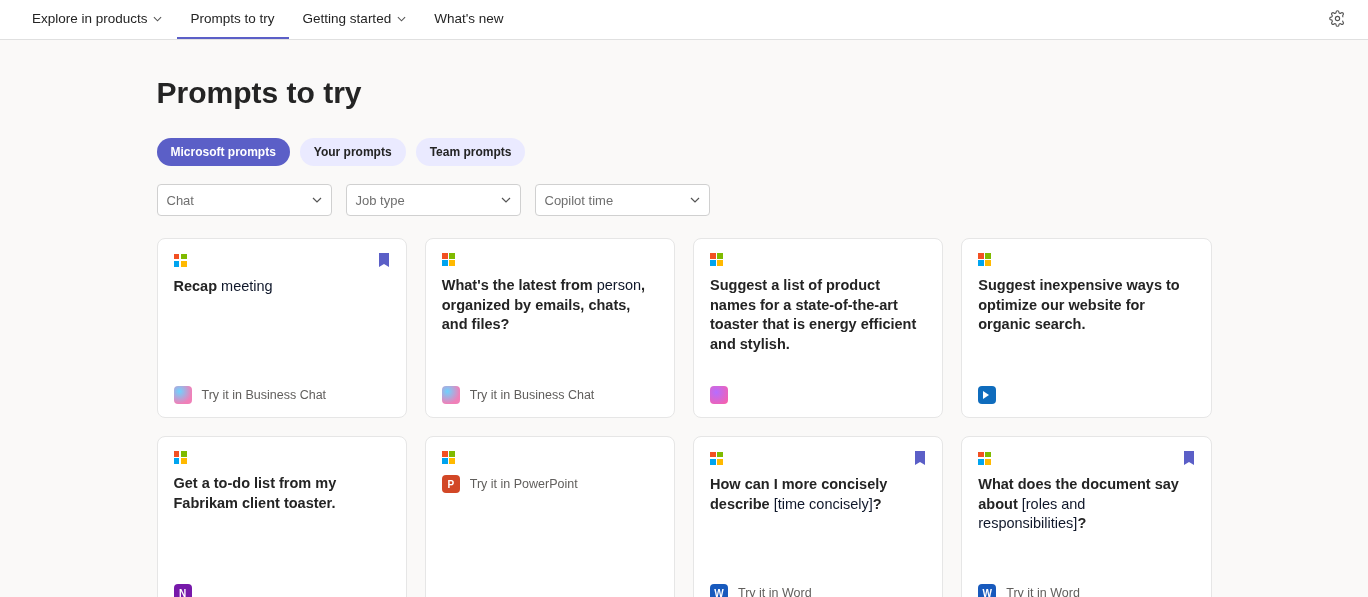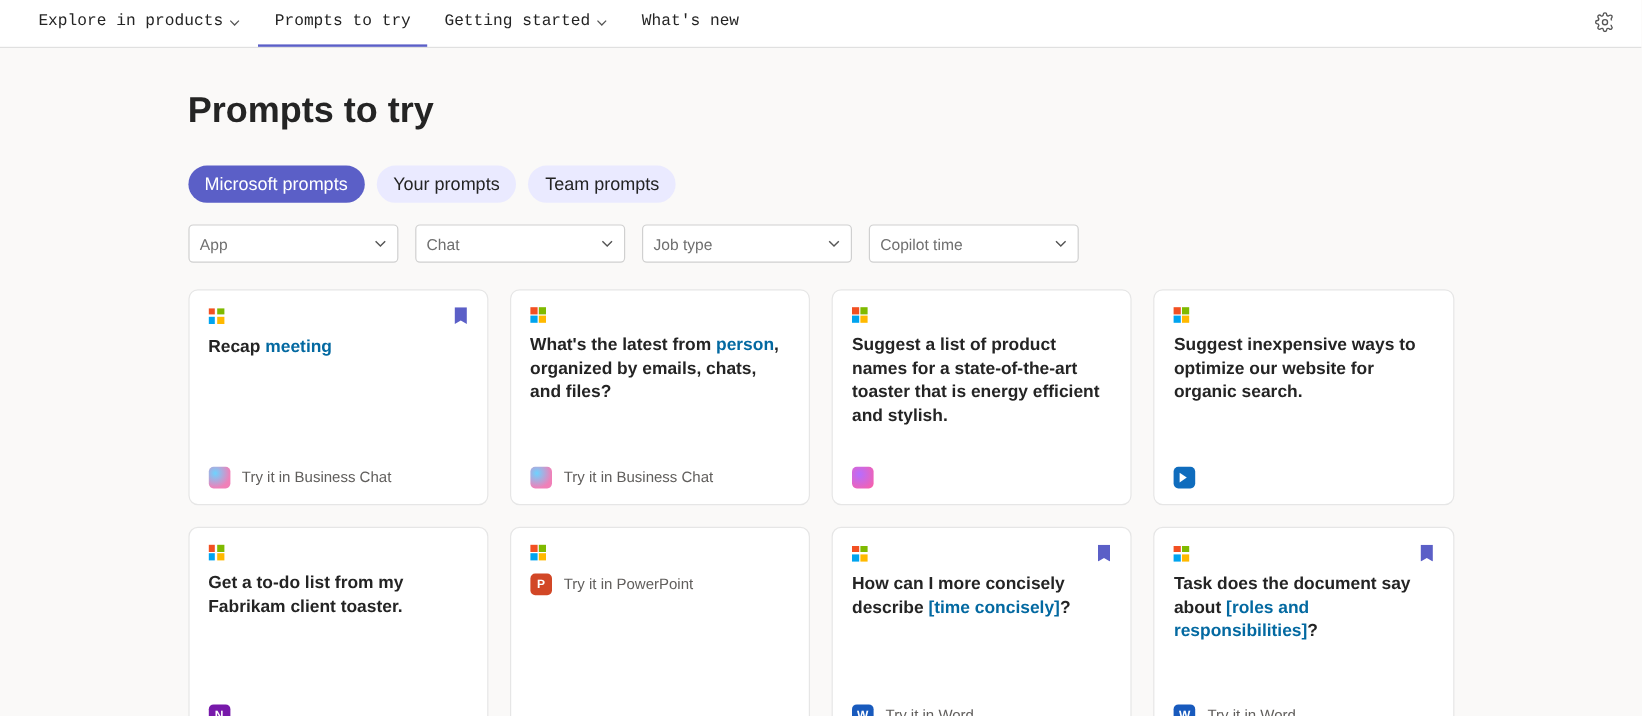--- a/index.html
+++ b/index.html
@@ -53,24 +53,25 @@
   }
   .pills {
     display: flex;
     gap: 10px;
     margin-bottom: 18px;
   }
   .pill {
     border: none;
     border-radius: 999px;
     padding: 7px 14px;
-    font-size: 15px;
+    font-size: 12px;
     cursor: pointer;
     background: #eaeaff;
     color: #242424;
+    font-weight: bold;
   }
   .pill.active {
     background: #5b5fc7;
     color: #fff;
   }
   .filters {
     display: flex;
     gap: 14px;
     margin-bottom: 22px;
   }
@@ -124,21 +125,21 @@
     width: 12px; height: 14px;
   }
   .bookmark svg { fill:#5b5fc7; }
   .card-text {
     font-size: 14.5px;
     line-height: 1.35;
     color: #242424;
     font-weight: 600;
     flex: 1;
   }
-  .link-token { color: #0369a1; font-weight: 700; }
+  .link-token { color: #0f172a; font-weight: 400; }
   .card-action {
     display: flex;
     align-items: center;
     gap: 10px;
     font-size: 12.5px;
     color: #605e5c;
     height: 20px;
   }
   .app-icon {
     width: 18px; height: 18px;
@@ -163,21 +164,21 @@
   .app-powerpoint { background:#d24726; color:#fff; }
   .app-powerpoint::after{content:"P";}
   .app-word { background:#185abd; color:#fff; }
   .app-word::after{content:"W";}
   .app-icon::after{ font-size:10px; font-weight:700; }
 </style>
 </head>
 <body>
 
 <div class="top-nav">
-  <div id="nav-items" style="display: flex; height: 100%; font-family: Liberation Mono, monospace;">
+  <div id="nav-items" style="display: flex; height: 100%;">
       <div class="nav-item">
         <span>Explore in products</span>
         <span class="chev">
           <svg width="9" height="6" viewBox="0 0 10 6" fill="none" stroke-width="1.2">
             <path d="M1 1l4 4 4-4"></path>
           </svg>
         </span>
       </div>
       <div class="nav-item active">
         <span>Prompts to try</span>
@@ -206,28 +207,20 @@
   <h1 class="page-title">Prompts to try</h1>
 
   <div class="pills" id="pills">
       <button class="pill active">Microsoft prompts</button>
       <button class="pill">Your prompts</button>
       <button class="pill">Team prompts</button>
     </div>
 
   <div class="filters" id="filters">
       <div class="filter">
-        <span>App</span>
-        <span class="chev">
-          <svg width="10" height="6" viewBox="0 0 10 6" fill="none" stroke-width="1.2">
-            <path d="M1 1l4 4 4-4"></path>
-          </svg>
-        </span>
-      </div>
-      <div class="filter">
         <span>Chat</span>
         <span class="chev">
           <svg width="10" height="6" viewBox="0 0 10 6" fill="none" stroke-width="1.2">
             <path d="M1 1l4 4 4-4"></path>
           </svg>
         </span>
       </div>
       <div class="filter">
         <span>Job type</span>
         <span class="chev">
@@ -359,20 +352,20 @@
           <div class="ms-logo">
             <span></span>
             <span></span>
             <span></span>
             <span></span>
           </div>
           <div class="bookmark"><svg viewBox="0 0 12 14">
               <path d="M1 0h10v14l-5-3-5 3z"></path>
             </svg></div>
         </div>
-        <div class="card-text"><span>Task does the document say about </span><span class="link-token">[roles and responsibilities]</span><span>?</span></div>
+        <div class="card-text"><span>What does the document say about </span><span class="link-token">[roles and responsibilities]</span><span>?</span></div>
         <div class="card-action">
           <div class="app-icon app-word"></div>
           <span>Try it in Word</span>
         </div>
       </div>
     </div>
 </div>
 
 </body></html>

